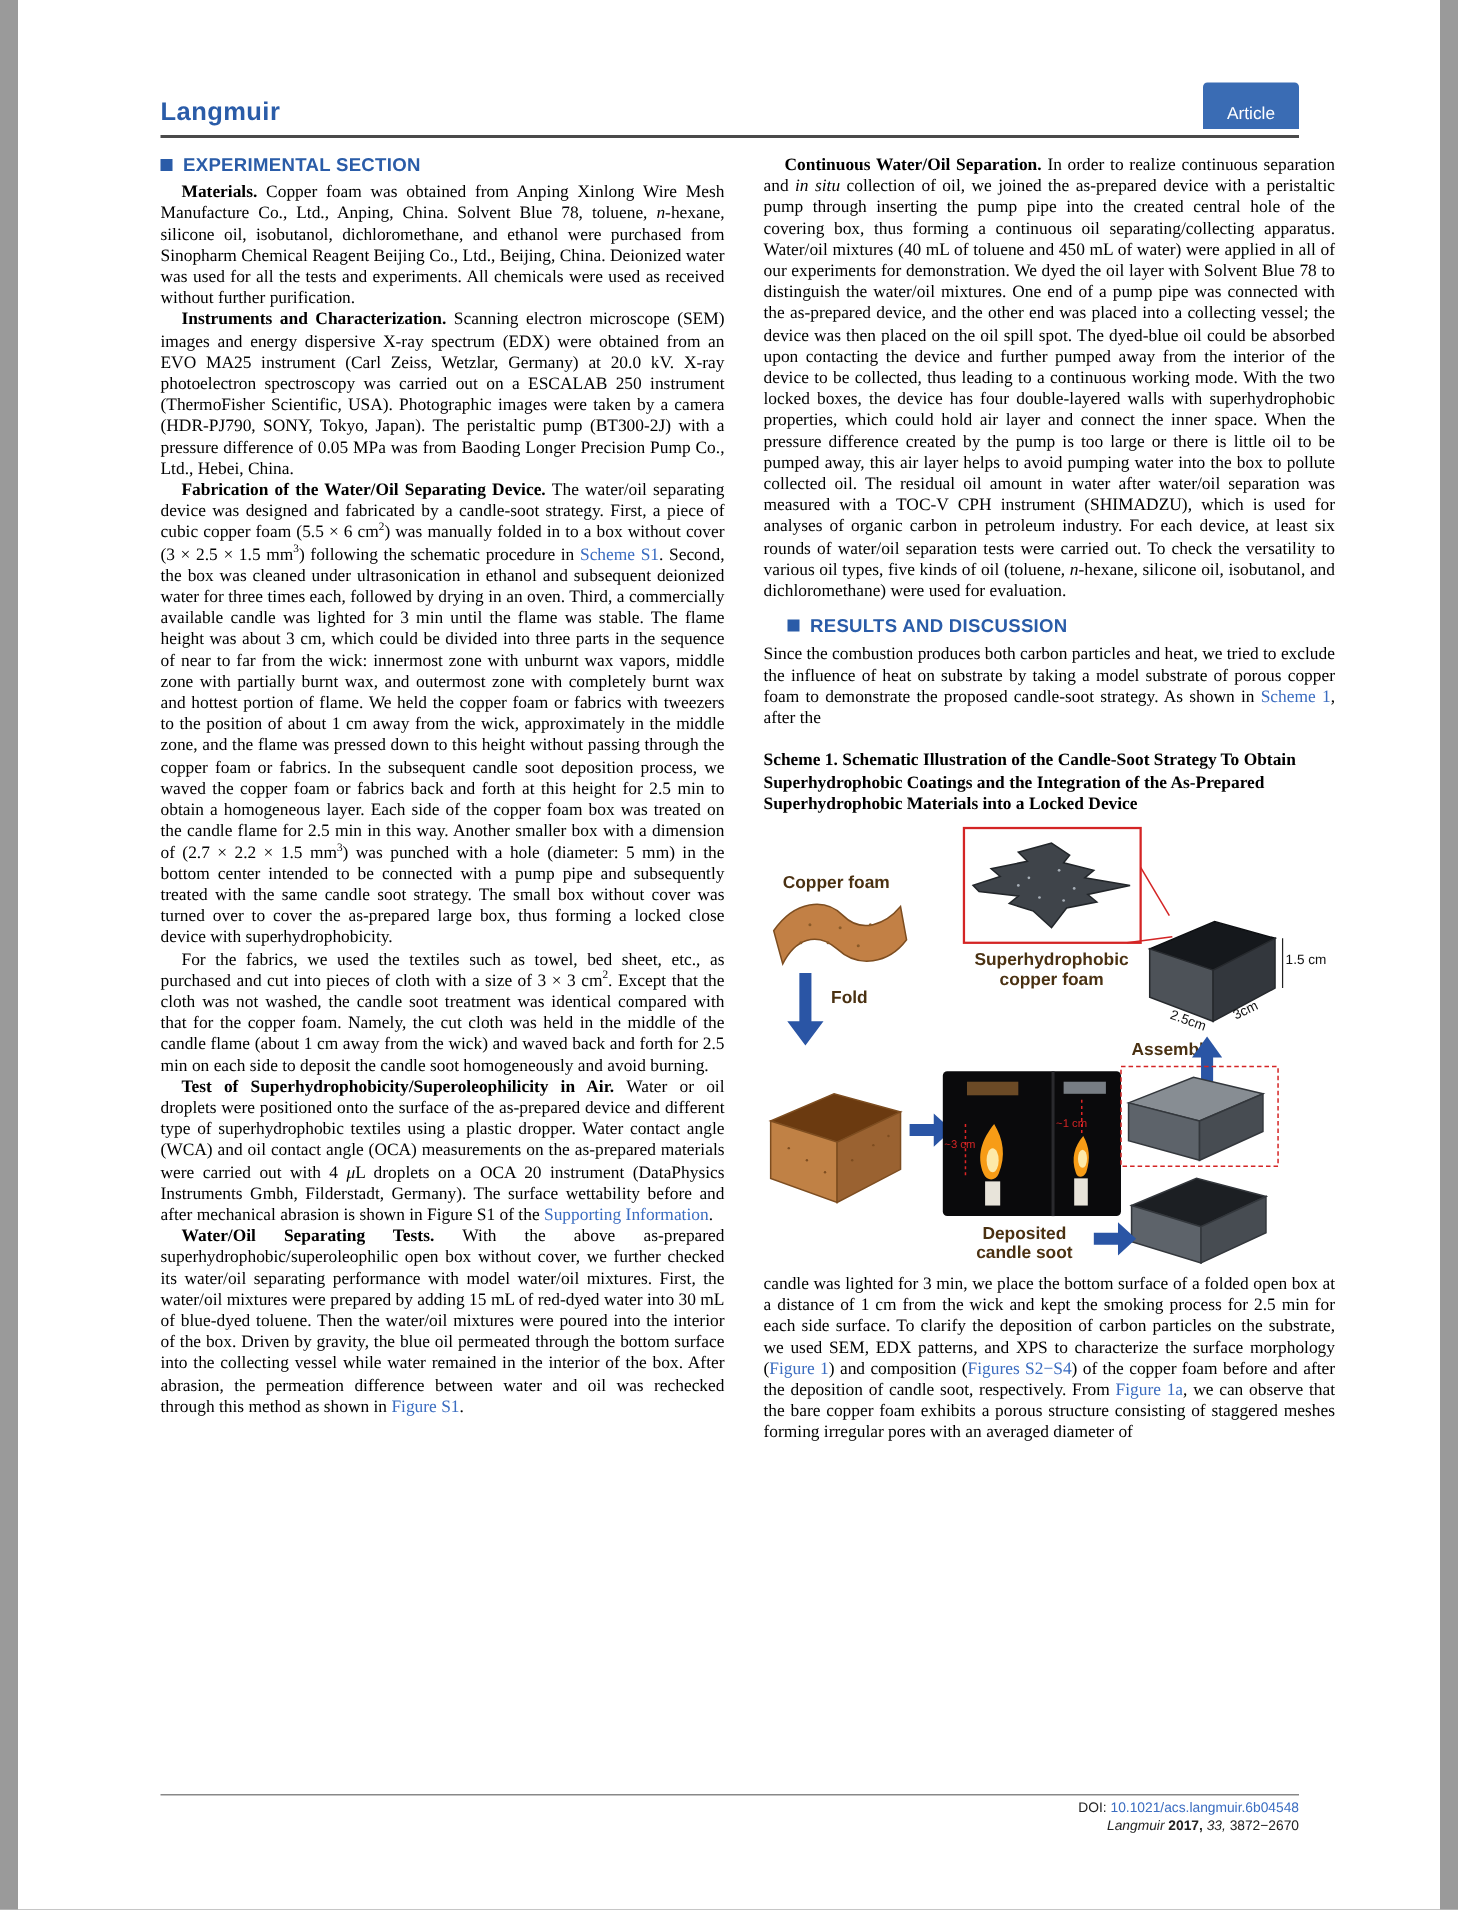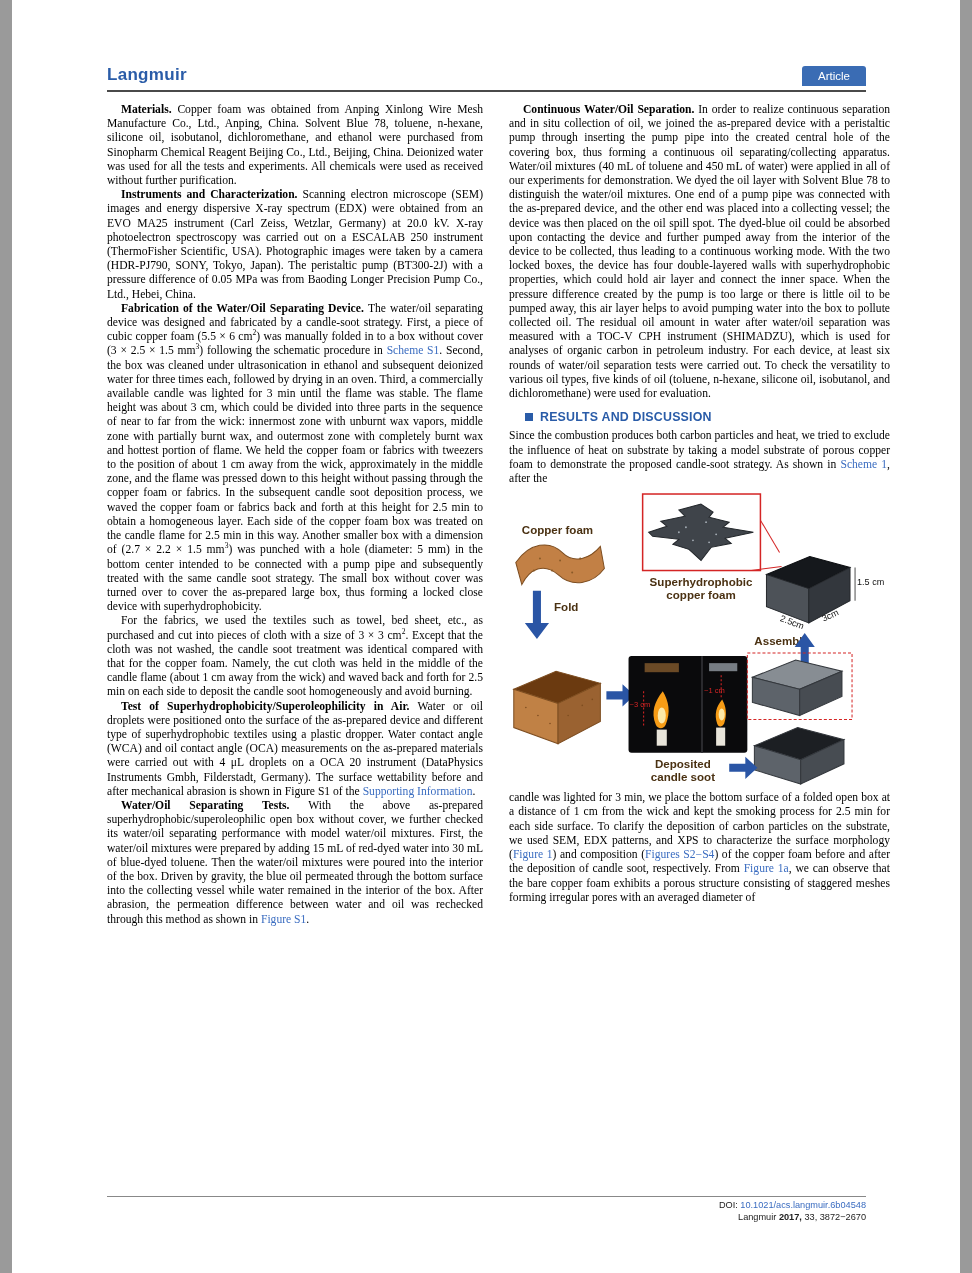--- a/index.html
+++ b/index.html
@@ -16,38 +16,38 @@
   }
   .journal {
     position:absolute; left:0; bottom:5px;
     font-family:"Liberation Sans", sans-serif; font-weight:bold;
     font-size:17px; color:#2a5ca8; letter-spacing:0.3px;
   }
   .badge {
     position:absolute; right:0; bottom:4px;
     background:#3a6cb4; color:#fff;
     font-family:"Liberation Sans", sans-serif; font-size:11.5px;
-    padding:4px 16px 4px; border-radius:3px 3px 0 0;
+    padding:15px 16px 4px; border-radius:3px 3px 0 0;
   }
   
   .col { position:absolute; top:103px; font-size:11.6px; line-height:14.2px; }
   .col-left  { left:95px;  width:376px; }
   .col-right { left:497px; width:381px; }
   .col p { margin:0; text-align:justify; }
   .col p.indent { text-indent:14px; }
   .section-h {
     display:flex; align-items:center; gap:7px;
     font-family:"Liberation Sans", sans-serif; font-weight:bold;
     font-size:12.4px; color:#2a5ca8; letter-spacing:0.2px;
     margin:0 0 4px 0;
   }
   .section-h.mid { margin:9px 0 5px 0;padding-left:16px; }
   .sq { display:inline-block; width:8px; height:8px; background:#2a5ca8; flex:0 0 auto; }
   .seg-b { font-weight:bold; }
-  .seg-i { }
+  .seg-i { font-style:italic; }
   .seg-sup { vertical-align:super; font-size:7.5px; line-height:0; }
   a.seg-link { color:#3a6cc0; text-decoration:none; cursor:pointer; }
   
   .scheme-caption {
     margin-top:14px; font-weight:bold; line-height:14.6px; text-align:left;
   }
   .scheme-fig { margin-top:6px; width:376px; height:299px; position:relative; }
   .after-scheme { margin-top:16px; }
   
   .foot-rule { position:absolute; left:95px; right:94px; top:1196px; border-top:1px solid #888; }
@@ -69,36 +69,41 @@
 <body>
 
 <div class="page">
 
   <div class="hdr">
     <span class="journal">Langmuir</span>
     <span class="badge">Article</span>
   </div>
 
   <div class="col col-left">
+    <h2 class="section-h">
+      <span class="sq"></span>
+      <span>EXPERIMENTAL SECTION</span>
+    </h2>
     <p class="indent"><span class="seg-b">Materials. </span><span>Copper foam was obtained from Anping Xinlong Wire Mesh Manufacture Co., Ltd., Anping, China. Solvent Blue 78, toluene, </span><span class="seg-i">n</span><span>-hexane, silicone oil, isobutanol, dichloromethane, and ethanol were purchased from Sinopharm Chemical Reagent Beijing Co., Ltd., Beijing, China. Deionized water was used for all the tests and experiments. All chemicals were used as received without further purification.</span></p>
     <p class="indent"><span class="seg-b">Instruments and Characterization. </span><span>Scanning electron microscope (SEM) images and energy dispersive X-ray spectrum (EDX) were obtained from an EVO MA25 instrument (Carl Zeiss, Wetzlar, Germany) at 20.0 kV. X-ray photoelectron spectroscopy was carried out on a ESCALAB 250 instrument (ThermoFisher Scientific, USA). Photographic images were taken by a camera (HDR-PJ790, SONY, Tokyo, Japan). The peristaltic pump (BT300-2J) with a pressure difference of 0.05 MPa was from Baoding Longer Precision Pump Co., Ltd., Hebei, China.</span></p>
     <p class="indent"><span class="seg-b">Fabrication of the Water/Oil Separating Device. </span><span>The water/oil separating device was designed and fabricated by a candle-soot strategy. First, a piece of cubic copper foam (5.5 × 6 cm</span><span class="seg-sup">2</span><span>) was manually folded in to a box without cover (3 × 2.5 × 1.5 mm</span><span class="seg-sup">3</span><span>) following the schematic procedure in </span><a class="seg-link">Scheme S1</a><span>. Second, the box was cleaned under ultrasonication in ethanol and subsequent deionized water for three times each, followed by drying in an oven. Third, a commercially available candle was lighted for 3 min until the flame was stable. The flame height was about 3 cm, which could be divided into three parts in the sequence of near to far from the wick: innermost zone with unburnt wax vapors, middle zone with partially burnt wax, and outermost zone with completely burnt wax and hottest portion of flame. We held the copper foam or fabrics with tweezers to the position of about 1 cm away from the wick, approximately in the middle zone, and the flame was pressed down to this height without passing through the copper foam or fabrics. In the subsequent candle soot deposition process, we waved the copper foam or fabrics back and forth at this height for 2.5 min to obtain a homogeneous layer. Each side of the copper foam box was treated on the candle flame for 2.5 min in this way. Another smaller box with a dimension of (2.7 × 2.2 × 1.5 mm</span><span class="seg-sup">3</span><span>) was punched with a hole (diameter: 5 mm) in the bottom center intended to be connected with a pump pipe and subsequently treated with the same candle soot strategy. The small box without cover was turned over to cover the as-prepared large box, thus forming a locked close device with superhydrophobicity.</span></p>
     <p class="indent"><span>For the fabrics, we used the textiles such as towel, bed sheet, etc., as purchased and cut into pieces of cloth with a size of 3 × 3 cm</span><span class="seg-sup">2</span><span>. Except that the cloth was not washed, the candle soot treatment was identical compared with that for the copper foam. Namely, the cut cloth was held in the middle of the candle flame (about 1 cm away from the wick) and waved back and forth for 2.5 min on each side to deposit the candle soot homogeneously and avoid burning.</span></p>
     <p class="indent"><span class="seg-b">Test of Superhydrophobicity/Superoleophilicity in Air. </span><span>Water or oil droplets were positioned onto the surface of the as-prepared device and different type of superhydrophobic textiles using a plastic dropper. Water contact angle (WCA) and oil contact angle (OCA) measurements on the as-prepared materials were carried out with 4 </span><span class="seg-i">μ</span><span>L droplets on a OCA 20 instrument (DataPhysics Instruments Gmbh, Filderstadt, Germany). The surface wettability before and after mechanical abrasion is shown in Figure S1 of the </span><a class="seg-link">Supporting Information</a><span>.</span></p>
     <p class="indent"><span class="seg-b">Water/Oil Separating Tests. </span><span>With the above as-prepared superhydrophobic/superoleophilic open box without cover, we further checked its water/oil separating performance with model water/oil mixtures. First, the water/oil mixtures were prepared by adding 15 mL of red-dyed water into 30 mL of blue-dyed toluene. Then the water/oil mixtures were poured into the interior of the box. Driven by gravity, the blue oil permeated through the bottom surface into the collecting vessel while water remained in the interior of the box. After abrasion, the permeation difference between water and oil was rechecked through this method as shown in </span><a class="seg-link">Figure S1</a><span>.</span></p>
   </div>
 
   <div class="col col-right">
     <p class="indent"><span class="seg-b">Continuous Water/Oil Separation. </span><span>In order to realize continuous separation and </span><span class="seg-i">in situ</span><span> collection of oil, we joined the as-prepared device with a peristaltic pump through inserting the pump pipe into the created central hole of the covering box, thus forming a continuous oil separating/collecting apparatus. Water/oil mixtures (40 mL of toluene and 450 mL of water) were applied in all of our experiments for demonstration. We dyed the oil layer with Solvent Blue 78 to distinguish the water/oil mixtures. One end of a pump pipe was connected with the as-prepared device, and the other end was placed into a collecting vessel; the device was then placed on the oil spill spot. The dyed-blue oil could be absorbed upon contacting the device and further pumped away from the interior of the device to be collected, thus leading to a continuous working mode. With the two locked boxes, the device has four double-layered walls with superhydrophobic properties, which could hold air layer and connect the inner space. When the pressure difference created by the pump is too large or there is little oil to be pumped away, this air layer helps to avoid pumping water into the box to pollute collected oil. The residual oil amount in water after water/oil separation was measured with a TOC-V CPH instrument (SHIMADZU), which is used for analyses of organic carbon in petroleum industry. For each device, at least six rounds of water/oil separation tests were carried out. To check the versatility to various oil types, five kinds of oil (toluene, </span><span class="seg-i">n</span><span>-hexane, silicone oil, isobutanol, and dichloromethane) were used for evaluation.</span></p>
     <h2 class="section-h mid">
       <span class="sq"></span>
       <span>RESULTS AND DISCUSSION</span>
     </h2>
     <p><span>Since the combustion produces both carbon particles and heat, we tried to exclude the influence of heat on substrate by taking a model substrate of porous copper foam to demonstrate the proposed candle-soot strategy. As shown in </span><a class="seg-link">Scheme 1</a><span>, after the</span></p>
 
+    <div class="scheme-caption">Scheme 1. Schematic Illustration of the Candle-Soot Strategy To Obtain Superhydrophobic Coatings and the Integration of the As-Prepared Superhydrophobic Materials into a Locked Device</div>
 
     <div class="scheme-fig">
       <svg viewBox="0 0 372 297" width="376" height="299">
 
         <text class="fig-label" x="12" y="42">Copper foam</text>
         <g>
           <path d="M6,70 C20,50 40,48 52,60 C64,72 80,66 90,54 L94,76 C82,92 62,95 48,82 C34,70 20,76 12,92 Z" fill="#c28045" stroke="#7d4d20" stroke-width="1"></path>
           <circle cx="30" cy="66" r="1" fill="#8a5a28"></circle>
             <circle cx="50" cy="68" r="1" fill="#8a5a28"></circle>
           <circle cx="70" cy="66" r="1" fill="#8a5a28"></circle>

